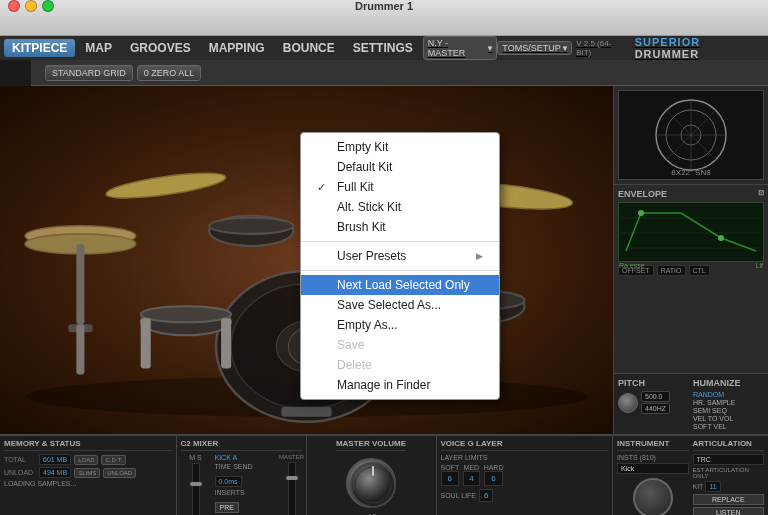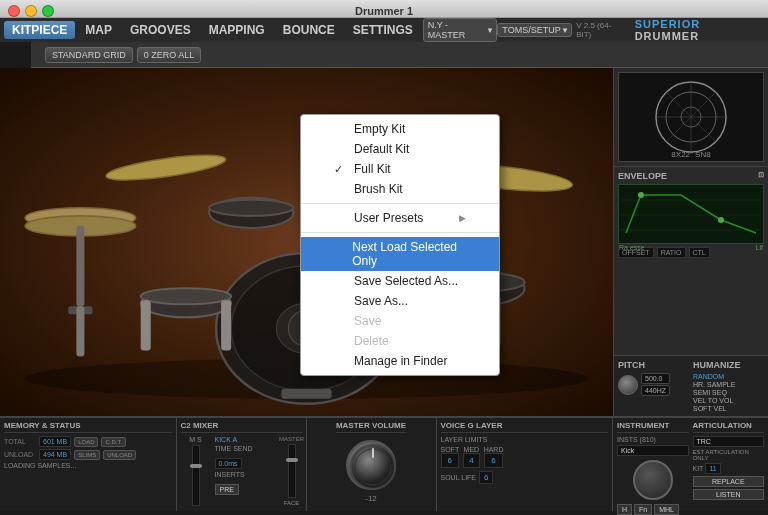--- a/index.html
+++ b/index.html
@@ -8,24 +8,24 @@
       height: 515px;
       overflow: hidden;
       font-family: Arial, Helvetica, sans-serif;
       background: #1a1a1a;
       position: relative;
     }
 
     
     .title-bar {
       width: 100%;
-      height: 18px;
+      height: 36px;
       background: linear-gradient(to bottom, #e0e0e0, #c0c0c0);
       display: flex;
-      align-items: flex-end;
+      align-items: flex-start;
       justify-content: center;
       position: relative;
       border-bottom: 1px solid #999;
     }
     .title-bar-buttons {
       position: absolute;
       left: 8px;
       display: flex;
       gap: 5px;
     }
@@ -65,20 +65,21 @@
     }
     .nav-tab.active {
       background: linear-gradient(to bottom, #5a8fc0, #3a6fa0);
       color: white;
     }
     .nav-right {
       margin-left: auto;
       display: flex;
       align-items: center;
       gap: 0;
+      text-decoration: underline;
     }
     .nav-dropdown {
       background: #444;
       border: 1px solid #666;
       border-radius: 3px;
       color: #ccc;
       font-size: 9px;
       padding: 1px 4px;
       display: flex;
       align-items: center;
@@ -266,21 +267,21 @@
       left: 300px;
       width: 200px;
       background: white;
       border: 1px solid #999;
       border-radius: 4px;
       box-shadow: 3px 3px 10px rgba(0,0,0,0.5);
       z-index: 100;
       padding: 4px 0;
     }
     .menu-item {
-      padding: 3px 33px;
+      padding: 3px 16px;
       font-size: 12px;
       color: #222;
       cursor: pointer;
       display: flex;
       align-items: center;
       gap: 8px;
     }
     .menu-item.disabled { color: #bbb; cursor: default; }
     .menu-item.has-arrow::after { margin-left: auto; content: '▶'; font-size: 9px; color: #888; }
     .menu-item .checkmark { width: 12px; font-size: 11px; color: #333; }
@@ -504,39 +505,43 @@
       <div class="menu-item">
         <span class="checkmark"></span>
         <span>Default Kit</span>
       </div>
       <div class="menu-item">
         <span class="checkmark">✓</span>
         <span>Full Kit</span>
       </div>
       <div class="menu-item">
         <span class="checkmark"></span>
+        <span>Alt. Stick Kit</span>
+      </div>
+      <div class="menu-item">
+        <span class="checkmark"></span>
         <span>Brush Kit</span>
       </div>
       <div class="menu-divider"></div>
       <div class="menu-item has-arrow">
         <span class="checkmark"></span>
         <span>User Presets</span>
       </div>
       <div class="menu-divider"></div>
       <div class="menu-item highlighted">
         <span class="checkmark"></span>
         <span>Next Load Selected Only</span>
       </div>
       <div class="menu-item">
         <span class="checkmark"></span>
         <span>Save Selected As...</span>
       </div>
       <div class="menu-item">
         <span class="checkmark"></span>
-        <span>Save As...</span>
+        <span>Empty As...</span>
       </div>
       <div class="menu-item disabled">
         <span class="checkmark"></span>
         <span>Save</span>
       </div>
       <div class="menu-item disabled">
         <span class="checkmark"></span>
         <span>Delete</span>
       </div>
       <div class="menu-item">

